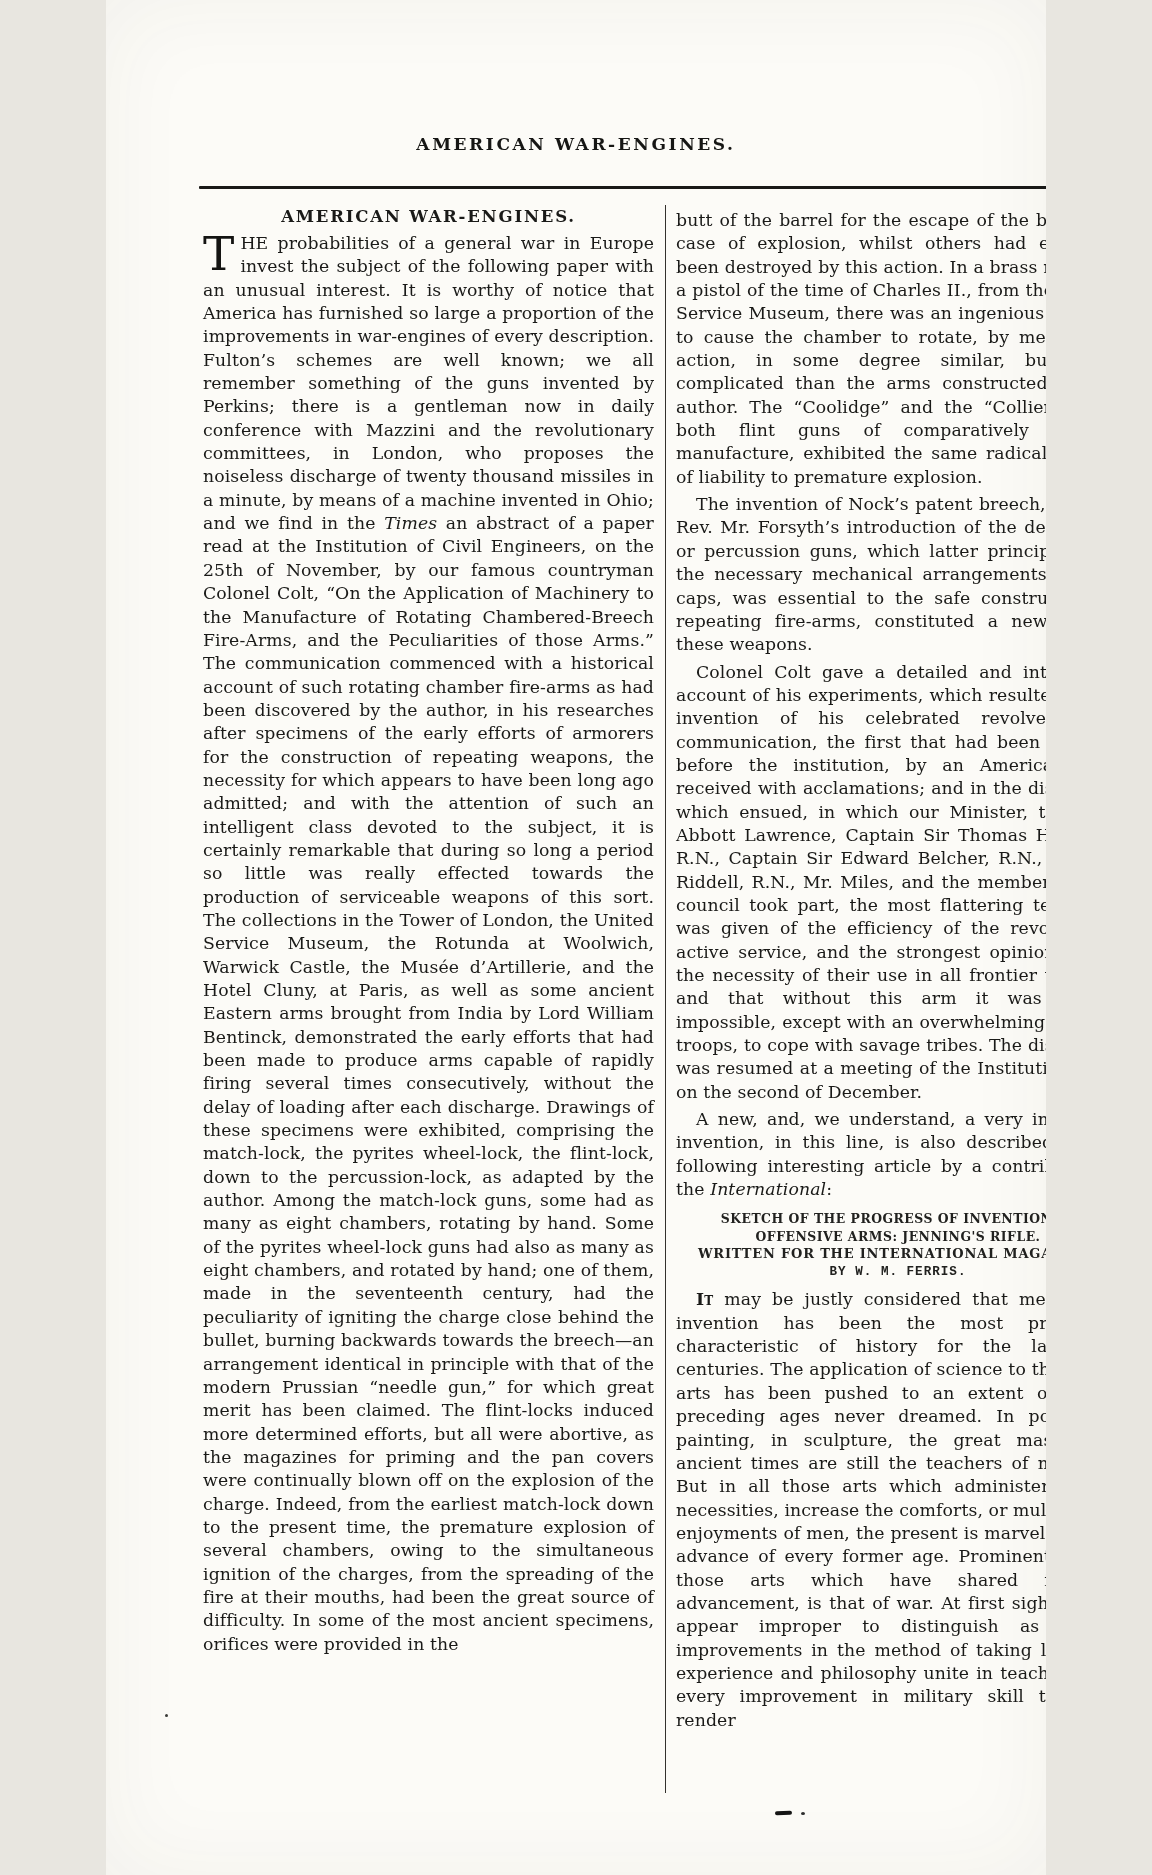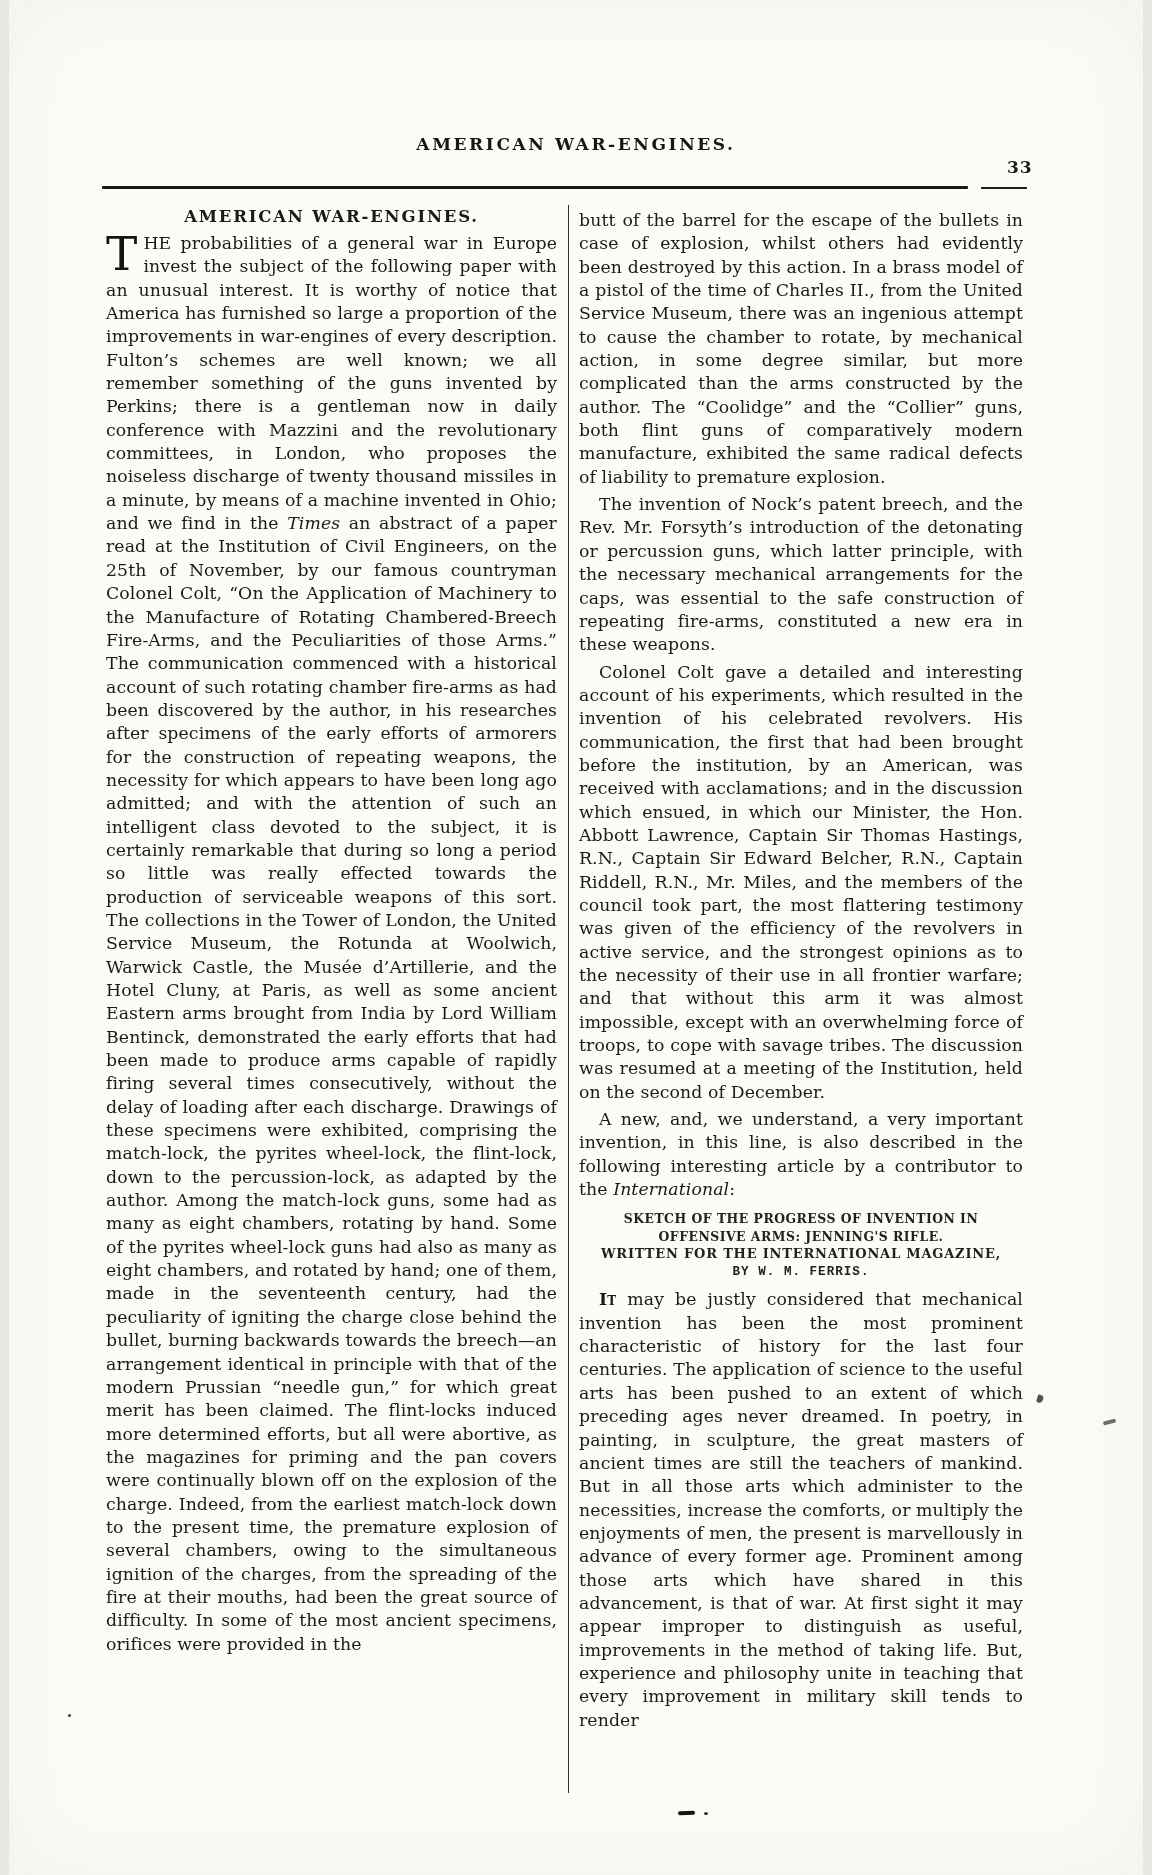--- a/index.html
+++ b/index.html
@@ -1,18 +1,18 @@
 <!DOCTYPE html>
 <html><head>
 <meta charset="utf-8">
 <style>
   html, body { margin: 0; padding: 0; background: #e8e6e0; }
   .page {
     position: relative;
-    width: 1134px;
+    width: 940px;
     height: 1875px;
     margin: 0 auto;
     background: #fcfbf7;
     box-shadow: inset 0 0 90px rgba(60,50,30,0.05);
     overflow: hidden;
     font-family: "DejaVu Serif", "Liberation Serif", serif;
     color: #1a1a18;
   }
 
   

